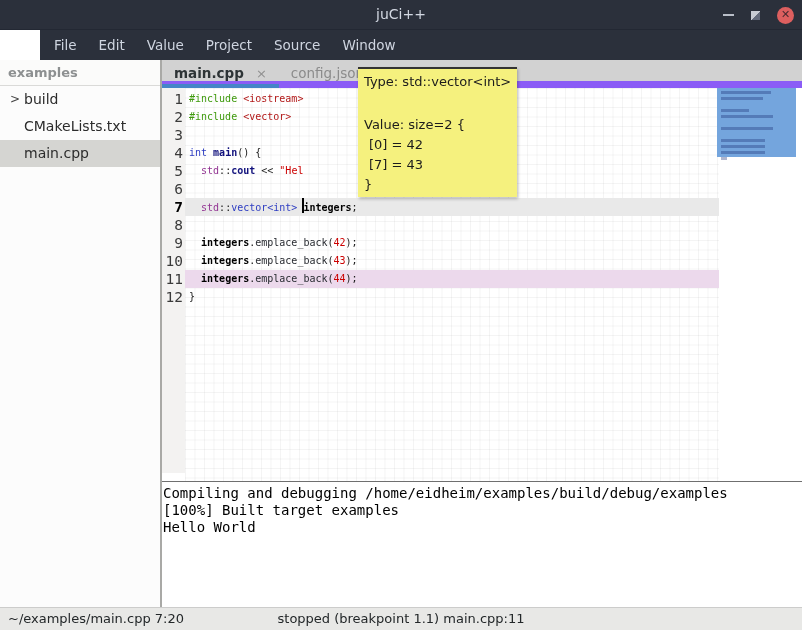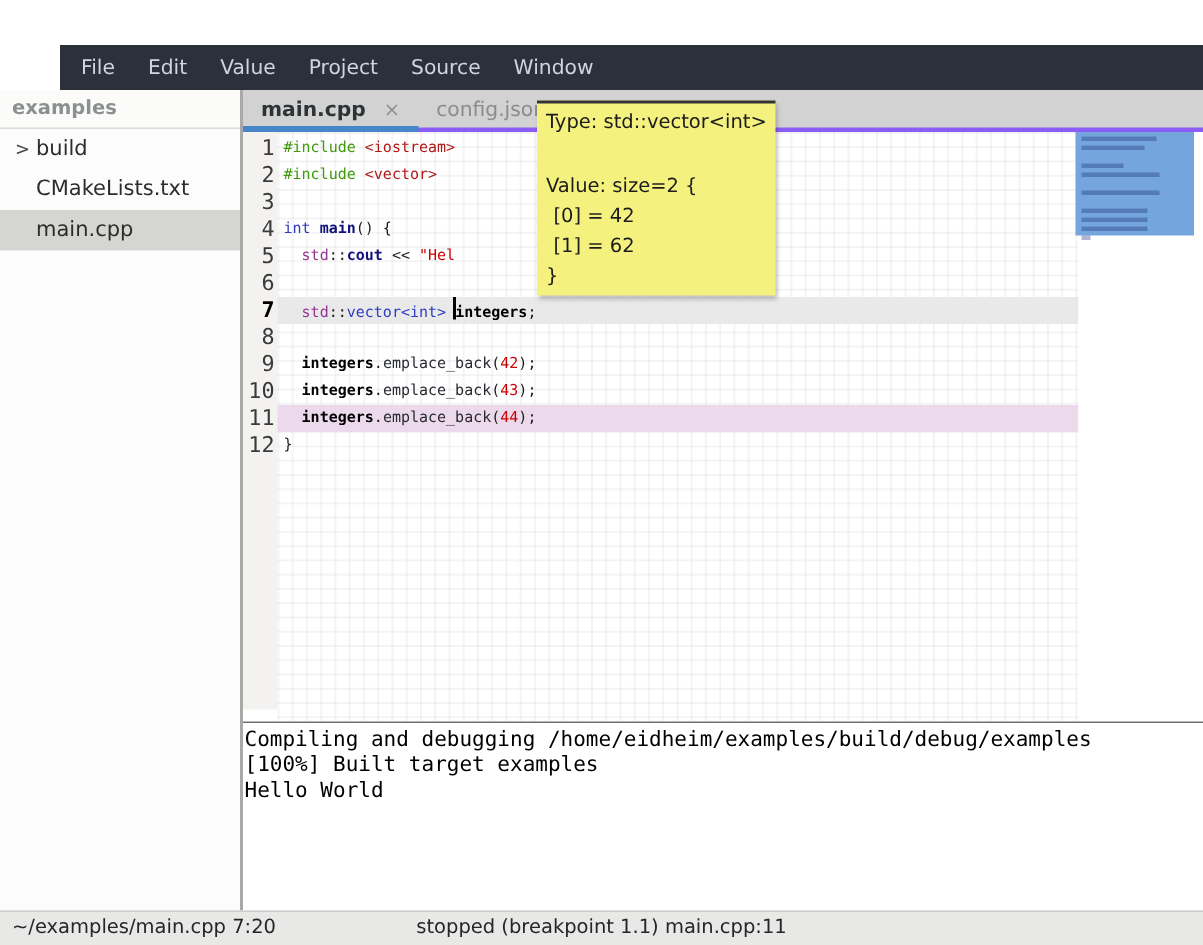--- a/index.html
+++ b/index.html
@@ -30,21 +30,21 @@
   .content { width:640px; height:100%; position:relative; background:#fff; }
   
   .side-header { height:26px; line-height:25px; padding-left:8px; font-size:13px;
     font-weight:bold; color:#8d9091; background:#fbfbfa; border-bottom:1px solid #dadad8; }
   .tree-row { height:27px; line-height:27px; font-size:14px; color:#2c2c2c; position:relative; }
   .tree-row.selected { background:#d5d5d2; }
   .tree-chevron { position:absolute; left:10px; top:0; color:#444; font-size:12px; }
   .tree-label { position:absolute; left:24px; top:0; white-space:nowrap; }
   
   .tabbar { position:absolute; left:0; top:0; width:640px; height:28px; background:#d2d2d2;
-    border-bottom:3px solid #8b5cf6; display:flex; }
+    border-bottom:7px solid #8b5cf6; display:flex; }
   .tab { position:relative; height:28px; line-height:26px; font-size:13.5px; padding:0 12px; color:#8b8b8b; white-space:nowrap; }
   .tab.active { color:#2e3436; font-weight:bold; }
   .tab.active::after { content:""; position:absolute; left:0; right:0; bottom:0; height:4px; background:#4585c8; }
   .tab-close { font-weight:normal; color:#909090; font-size:13px; margin-left:12px; }
   
   .editor { position:absolute; left:0; top:28px; width:640px; height:393px; background:#fff; overflow:hidden; }
   .gutter { position:absolute; left:0; top:0; width:23px; height:385px; background:#f3f2f1;
     padding-top:2px; font-family:"DejaVu Sans Mono", monospace; font-size:14.5px; color:#3a3a3a; }
   .gutter div { height:18px; line-height:18px; text-align:right; padding-right:2px; }
   .gutter div.cur { font-weight:bold; color:#000; }
@@ -81,20 +81,28 @@
   .tt-type { height:17px; line-height:17px; white-space:nowrap; }
   .tt-values { margin-top:25px; }
   .tt-values div { height:20px; line-height:20px; white-space:pre; }
   .tt-values div.indent { padding-left:5px; }
 </style>
 </head>
 <body>
 
 <div class="window">
 
+  <div class="titlebar">
+    <span class="title">juCi++</span>
+    <div class="winbtns">
+      <span class="btn-min"></span>
+      <span class="btn-restore"></span>
+      <span class="btn-close">✕</span>
+    </div>
+  </div>
 
   <div class="menubar" id="menubar">
       <span class="menu-item">File</span>
       <span class="menu-item">Edit</span>
       <span class="menu-item">Value</span>
       <span class="menu-item">Project</span>
       <span class="menu-item">Source</span>
       <span class="menu-item">Window</span>
     </div>
 
@@ -174,18 +182,18 @@
   <div class="statusbar">
     <span class="sb-center">stopped (breakpoint 1.1) main.cpp:11</span>
     <span class="sb-left">~/examples/main.cpp 7:20</span>
   </div>
 
   <div class="tooltip">
     <div class="tt-type">Type: std::vector&lt;int&gt;</div>
     <div class="tt-values" id="tt-values">
         <div>Value: size=2 {</div>
         <div class="indent">[0] = 42</div>
-        <div class="indent">[1] = 62</div>
+        <div class="indent">[7] = 43</div>
         <div>}</div>
       </div>
   </div>
 
 </div>
 
 </body></html>

